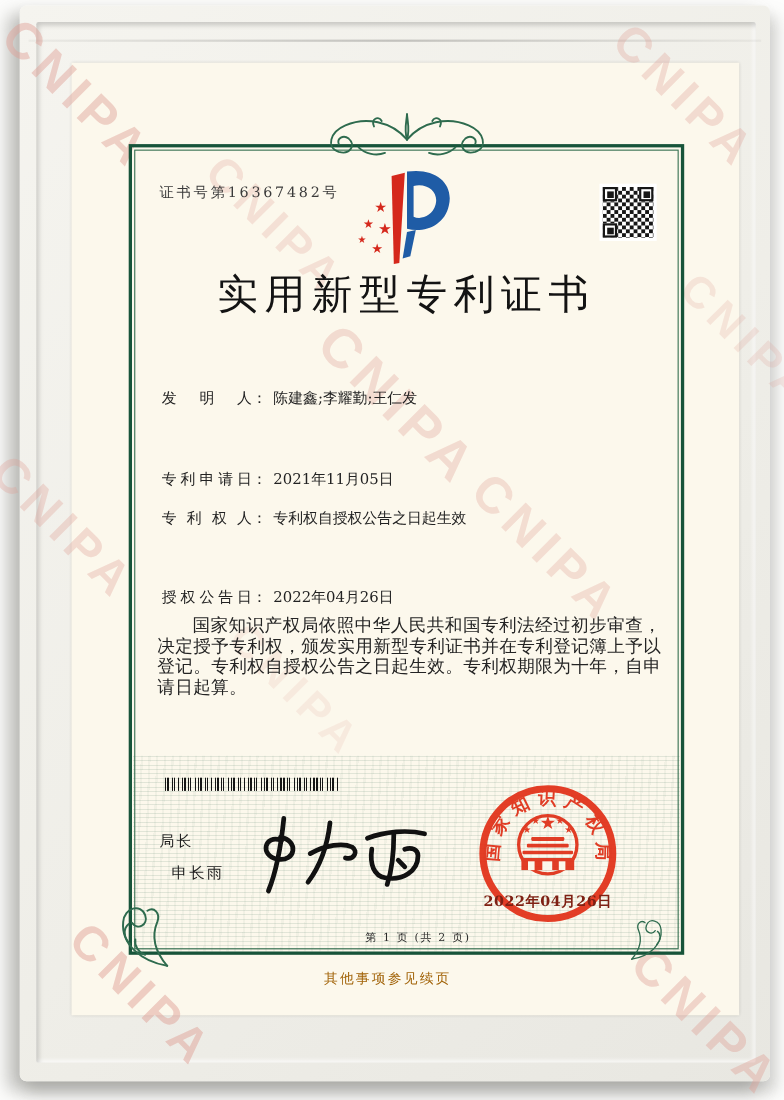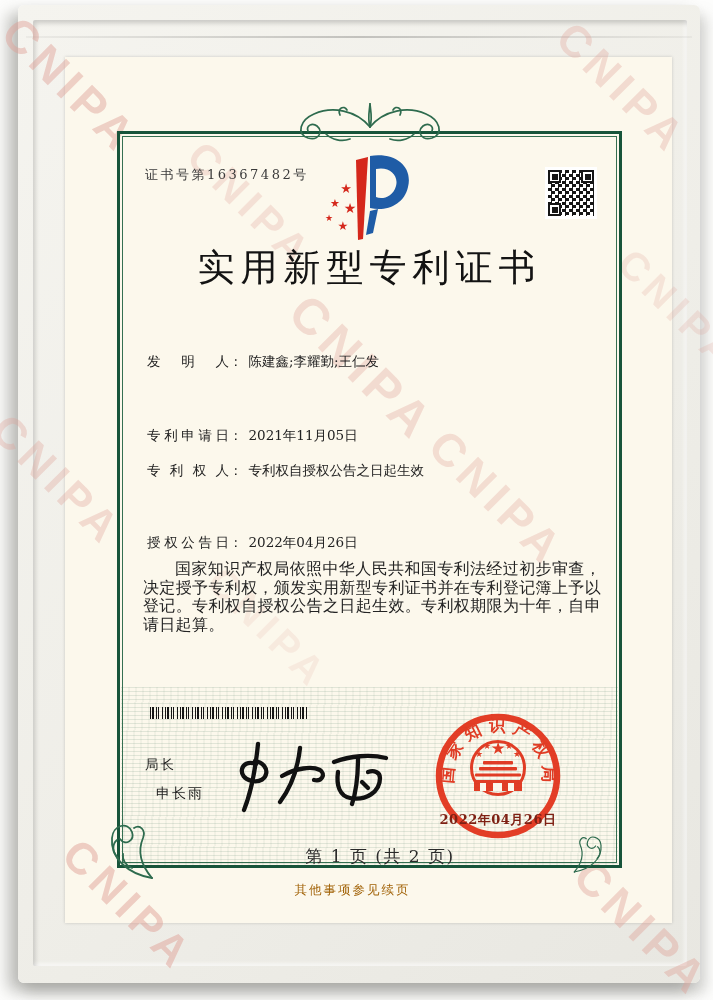--- a/index.html
+++ b/index.html
@@ -57,21 +57,21 @@
       background:repeating-linear-gradient(90deg,#151515 0 1px,rgba(0,0,0,0) 1px 2px,
         #151515 2px 4px,rgba(0,0,0,0) 4px 6px,#151515 6px 7px,rgba(0,0,0,0) 7px 8px,
         #151515 8px 9px,rgba(0,0,0,0) 9px 12px,#151515 12px 13px,rgba(0,0,0,0) 13px 15px);}
   .director-label{position:absolute;left:145px;top:756px;z-index:5;font-size:13.5px;letter-spacing:2px;color:#1c1c1c;text-align:right;}
   .director-name{position:absolute;left:145px;top:785px;z-index:5;font-size:14px;letter-spacing:2px;color:#1c1c1c;margin-left:11px;}
   .signature{position:absolute;left:222px;top:738px;z-index:5;}
   .seal{position:absolute;left:430px;top:704px;z-index:6;}
   .seal-date{position:absolute;left:430px;top:811px;width:136px;z-index:7;text-align:center;
       font-size:13px;font-weight:bold;color:#7e2013;letter-spacing:.5px;}
   .page-info{position:absolute;left:117px;width:526px;top:845px;z-index:5;text-align:center;
-      font-size:17px;letter-spacing:1.5px;color:#2a2a2a;}
+      font-size:10px;letter-spacing:1.5px;color:#2a2a2a;}
   .cont-note{position:absolute;left:100px;width:505px;top:882px;z-index:5;text-align:center;
       font-size:12.5px;letter-spacing:2px;color:#a16207;}
 </style>
 </head>
 <body>
 
 <div class="stage">
 
   <div class="frame"></div>
   <div class="paper"></div>

